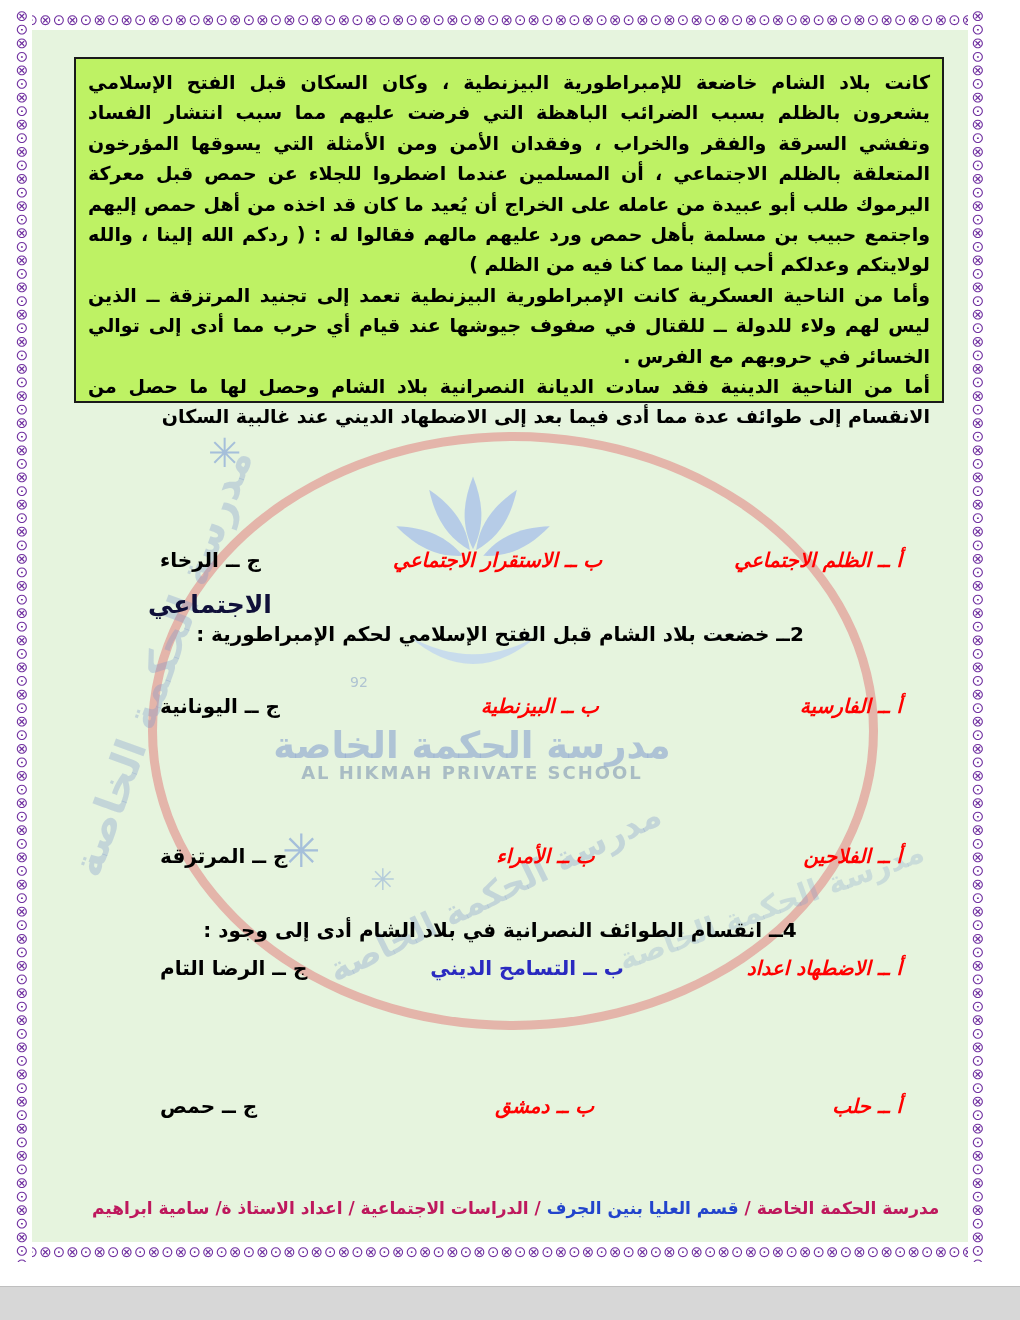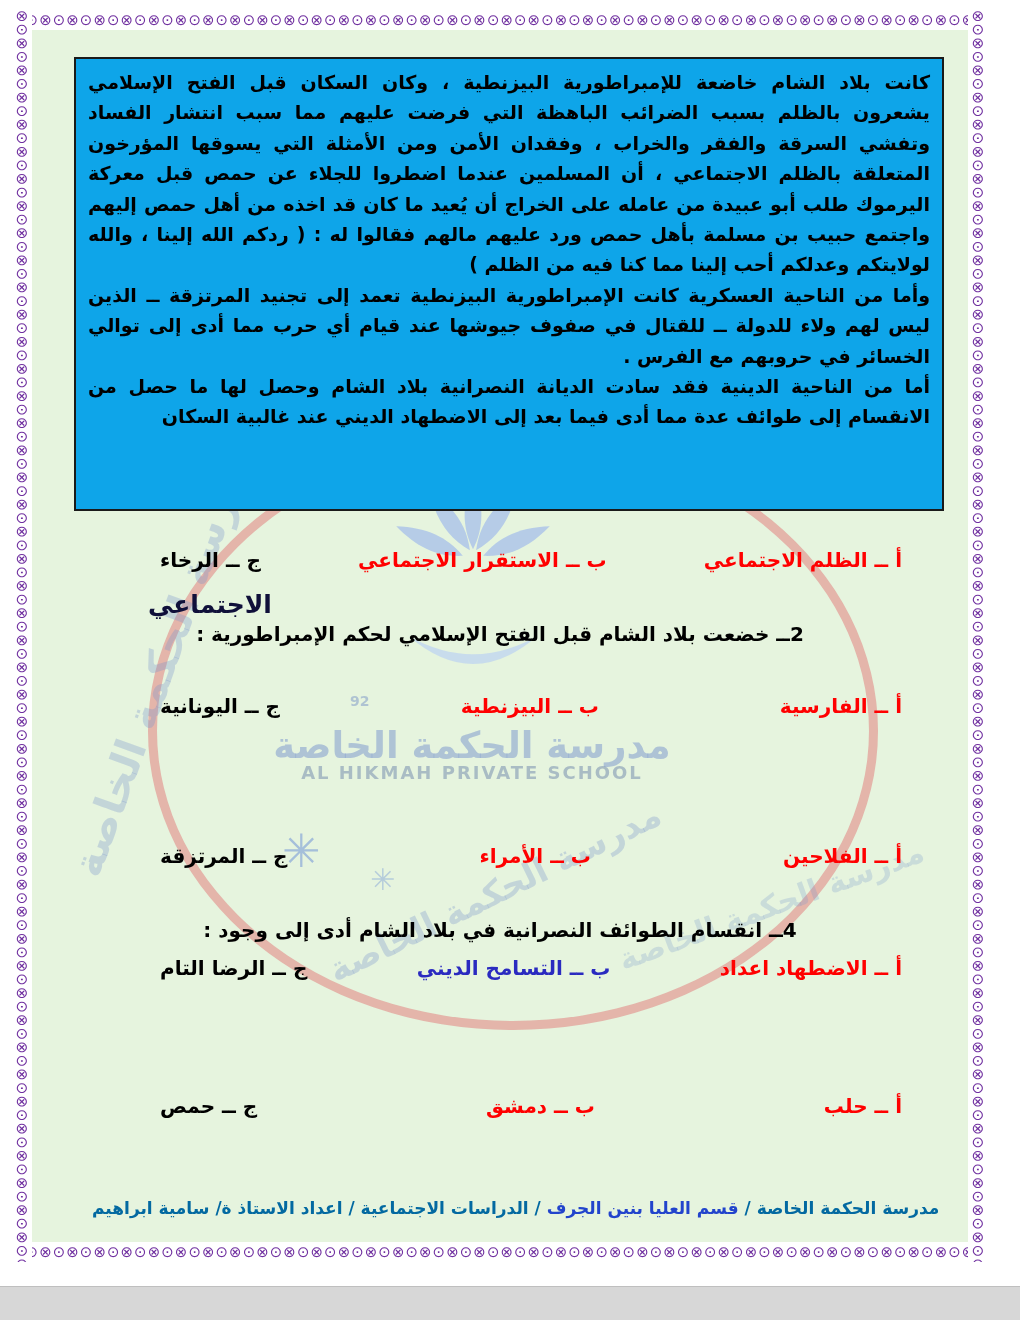--- a/index.html
+++ b/index.html
@@ -21,51 +21,51 @@
 
   
   .wm{position:absolute;pointer-events:none;}
   .wm-ring{left:136px;top:422px;width:712px;height:580px;border:9px solid rgba(226,118,118,0.5);
            border-radius:50%;}
   .wm-logo{left:376px;top:458px;width:170px;height:210px;}
   .wm-ar{left:250px;top:714px;width:420px;text-align:center;font-size:37px;font-weight:bold;
          color:rgba(138,165,208,0.62);direction:rtl;}
   .wm-en{left:270px;top:752px;width:380px;text-align:center;font-size:18px;font-weight:bold;
          letter-spacing:2px;color:rgba(118,142,175,0.55);}
-  .wm-92{left:338px;top:683px;font-size:14px;font-weight:bold;color:rgba(130,155,200,0.55);}
+  .wm-92{left:338px;top:664px;font-size:14px;font-weight:normal;color:rgba(130,155,200,0.55);}
   .wm-cal{font-weight:bold;color:rgba(120,150,205,0.32);direction:rtl;white-space:nowrap;}
   .cal1{left:96px;top:824px;font-size:42px;transform:rotate(-70deg);transform-origin:left bottom;}
   .cal2{left:300px;top:862px;font-size:34px;transform:rotate(-26deg);}
   .cal3{left:598px;top:878px;font-size:30px;transform:rotate(-20deg);color:rgba(120,150,205,0.26);}
   .wm-star{color:rgba(122,155,215,0.6);font-weight:bold;}
   .star1{left:196px;top:420px;font-size:40px;}
   .star2{left:270px;top:814px;font-size:46px;}
   .star3{left:358px;top:852px;font-size:30px;color:rgba(122,155,215,0.45);}
 
   
-  .intro-box{position:absolute;left:62px;top:47px;width:870px;height:454px;background:#0ea5e9;
+  .intro-box{position:absolute;left:62px;top:47px;width:870px;height:346px;background:#bef264;
              border:2px solid #1a1a1a;box-sizing:border-box;padding:8px 12px;direction:rtl;}
   .intro-box p{margin:0;font-size:19px;font-weight:bold;color:#000000;line-height:1.6;
                text-align:justify;}
 
   
   .q-text{position:absolute;left:0;right:0;text-align:center;direction:rtl;font-size:20px;
           font-weight:bold;color:#000000;}
   .opts{position:absolute;left:148px;right:86px;display:flex;direction:rtl;
         justify-content:space-between;font-size:20px;font-weight:bold;white-space:nowrap;}
-  .c-red{color:#ff0000;}
+  .c-red{color:#ff0000;font-style:italic;}
   .c-orange{color:#000000;}
   .c-blue{color:#2a2ac0;}
   .wrap-word{position:absolute;left:136px;top:580px;font-size:25px;font-weight:bold;
              color:#10103a;direction:rtl;}
 
   
   .footer{position:absolute;left:80px;top:1188px;direction:rtl;white-space:nowrap;
           font-size:17px;font-weight:bold;}
-  .f-red{color:#0369a1;}
+  .f-red{color:#be185d;}
   .f-blue{color:#2244cc;}
 
   
   .bottom-bar{position:absolute;left:0;top:1286px;width:1020px;height:34px;background:#d7d7d7;
               border-top:1px solid #bfbfbf;}
 </style>
 </head>
 <body>
 
 <div class="canvas">

